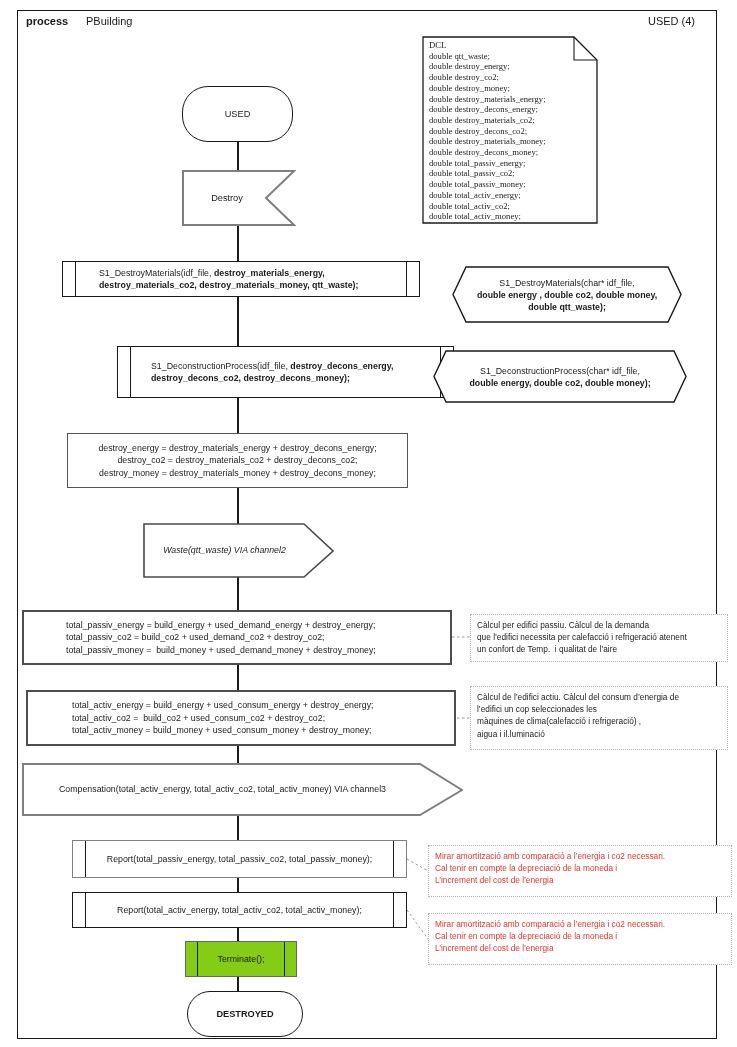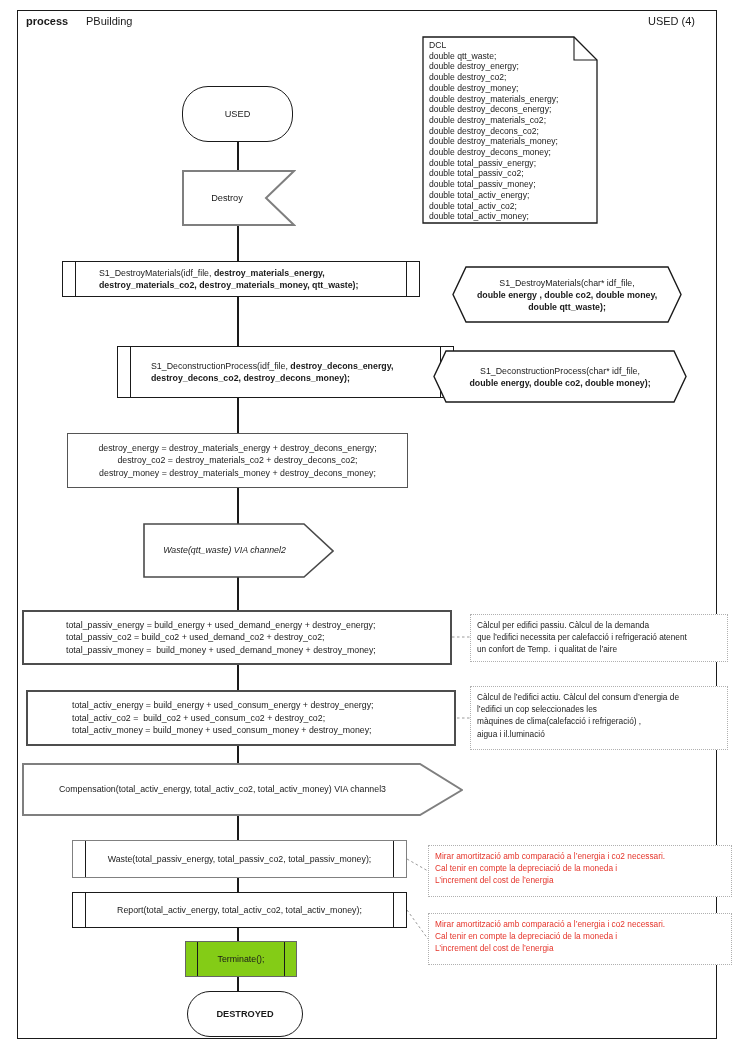--- a/index.html
+++ b/index.html
@@ -136,40 +136,40 @@
   <div class="shape" style="left:22px;top:763px;width:441px;height:53px;">
     <svg class="sv" width="441" height="53">
       <polygon points="1,1 398,1 440,27 398,52 1,52" fill="#ffffff" stroke="#7f7f7f" stroke-width="2"></polygon>
     </svg>
     <div class="txt" style="right:40px;">Compensation(total_activ_energy, total_activ_co2, total_activ_money) VIA channel3</div>
   </div>
 
   <div class="shape callgray" style="left:72px;top:840px;width:335px;height:38px;">
     <div class="bar" style="left:12px;"></div>
     <div class="bar" style="right:12px;"></div>
-    <div class="txt">Waste(total_passiv_energy, total_passiv_co2, total_passiv_money);</div>
+    <div class="txt">Report(total_passiv_energy, total_passiv_co2, total_passiv_money);</div>
   </div>
 
   <div class="shape rect1" style="left:72px;top:892px;width:335px;height:36px;">
     <div class="bar" style="left:12px;"></div>
     <div class="bar" style="right:12px;"></div>
     <div class="txt">Report(total_activ_energy, total_activ_co2, total_activ_money);</div>
   </div>
 
   <div class="shape callmid" style="left:185px;top:941px;width:112px;height:36px;">
     <div class="bar" style="left:11px;"></div>
     <div class="bar" style="right:11px;"></div>
     <div class="txt">Terminate();</div>
   </div>
 
   <div class="shape statebox" style="left:187px;top:991px;width:116px;height:46px;border-radius:23px;font-weight:bold;">
     <div class="txt statetxt">DESTROYED</div>
   </div>
 
-  <div class="shape" style="left:422px;top:36px;width:176px;height:188px;">
+  <div class="shape" style="left:422px;top:36px;width:176px;height:188px;font-family:Liberation Serif, serif;">
     <svg class="sv" width="176" height="188">
       <polygon points="1,1 152,1 175,24 175,187 1,187" fill="#ffffff" stroke="#1a1a1a" stroke-width="1.3"></polygon>
       <polyline points="152,1 152,24 175,24" fill="none" stroke="#1a1a1a" stroke-width="1.1"></polyline>
     </svg>
     <div class="txt dcltext">
         <div class="lines">DCL
 double qtt_waste;
 double destroy_energy;
 double destroy_co2;
 double destroy_money;

